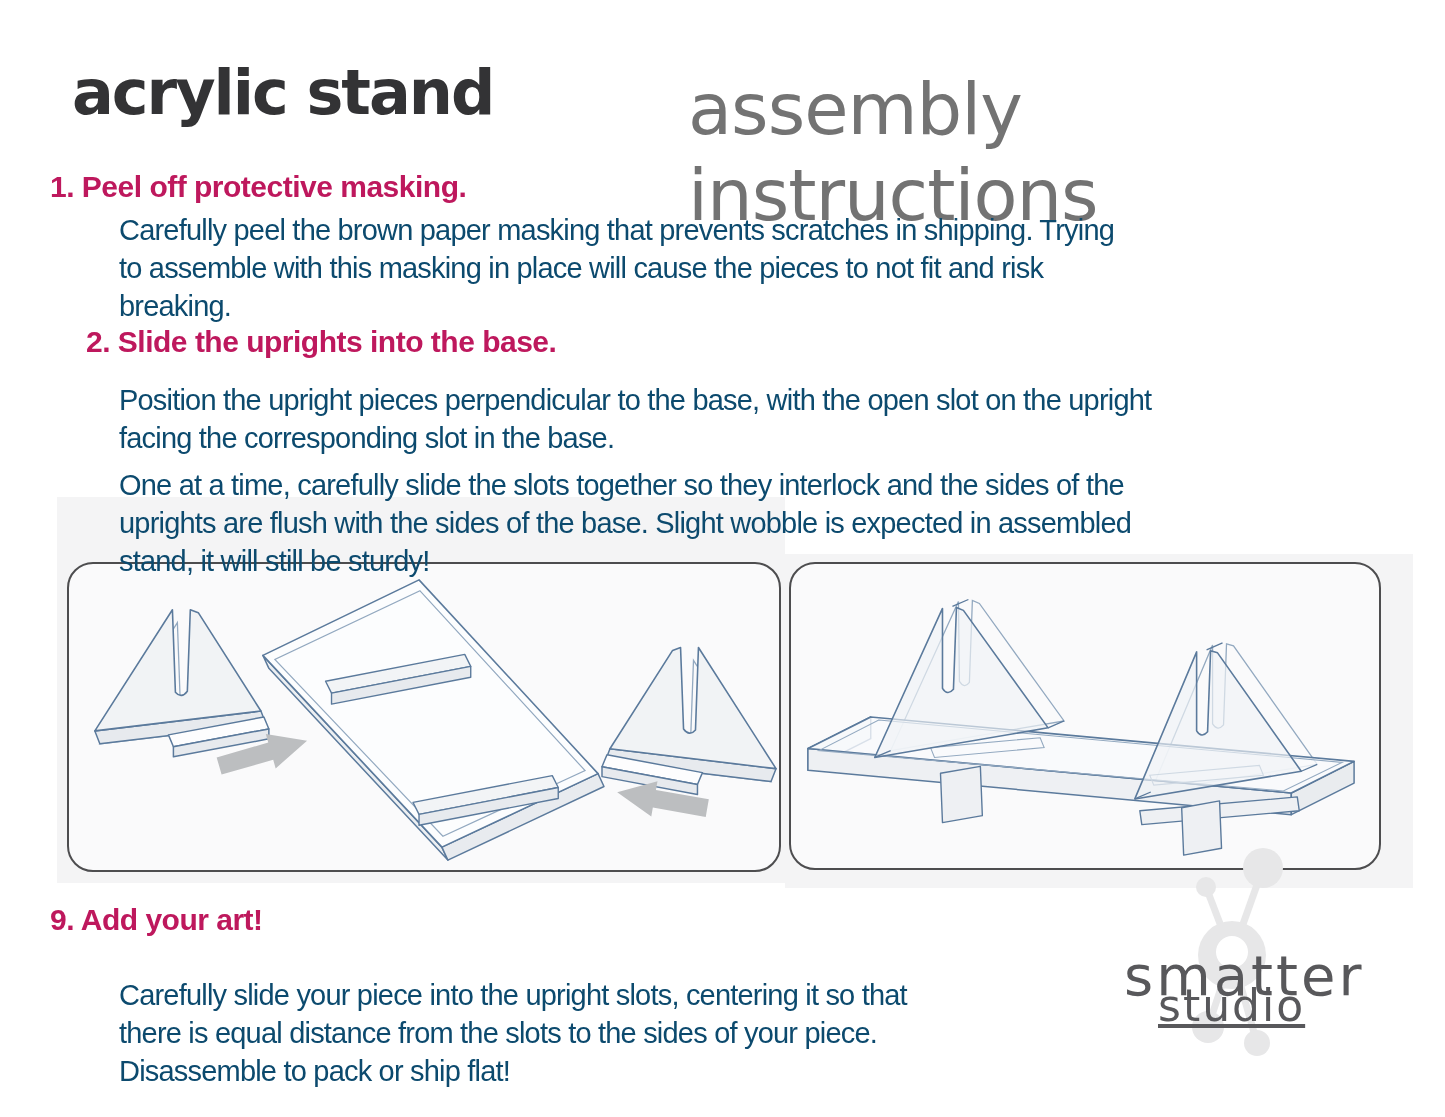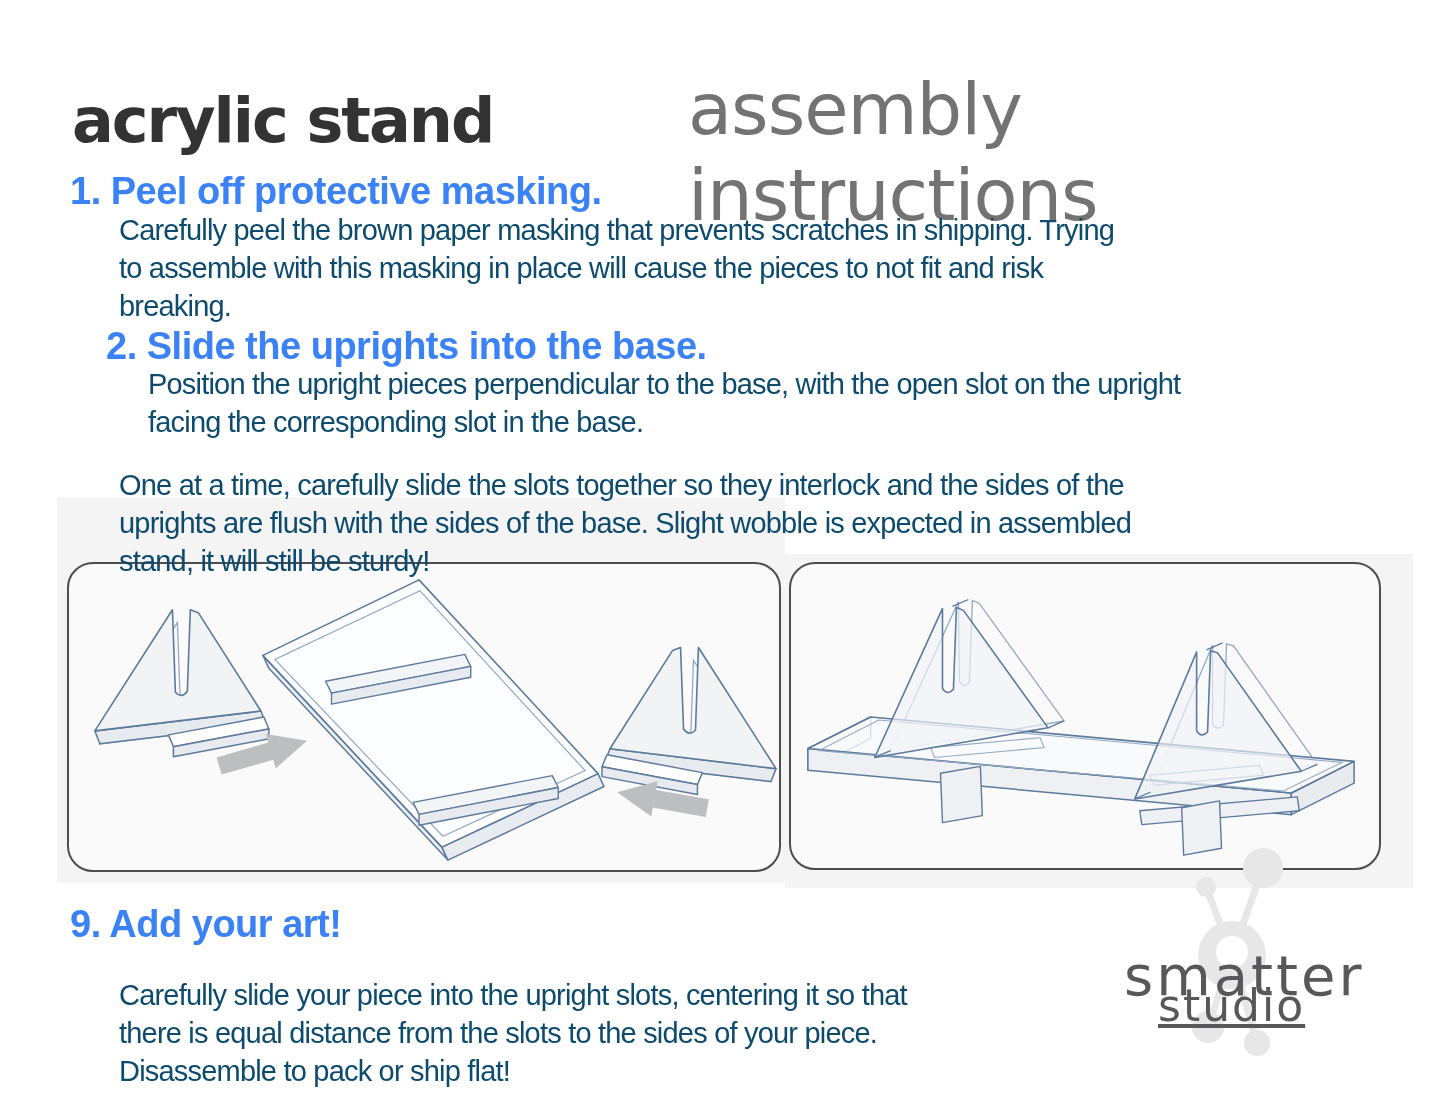--- a/index.html
+++ b/index.html
@@ -8,43 +8,43 @@
     background:#ffffff;
     font-family:"Liberation Sans", sans-serif;
     color:#3c3c3e;
   }
   .abs{position:absolute;}
   
   .product-title{
     left:72px;top:56px;
     font-family:"DejaVu Sans", sans-serif;
     font-size:62px;font-weight:700;letter-spacing:-2px;color:#333335;
-    line-height:1.2;z-index:20;margin-top:28px;
+    line-height:1.2;z-index:20;
   }
   .doc-title{
     left:688px;top:66px;
     font-family:"DejaVu Sans", sans-serif;
     font-size:72px;font-weight:400;letter-spacing:-1px;color:#737373;
     line-height:1.2;z-index:20;
   }
   
   .step-heading{
-    left:70px;
-    font-size:38px;font-weight:700;letter-spacing:-0.5px;color:#3b82f6;
+    left:50px;
+    font-size:30px;font-weight:700;letter-spacing:-0.5px;color:#be185d;
     white-space:pre;z-index:20;
   }
   .step-body{
     left:119px;
     font-size:29px;font-weight:400;letter-spacing:-0.8px;color:#0c4a6e;
     line-height:38px;white-space:pre-line;z-index:20;
   }
   #step1-heading{top:170px;}
   #step1-body{top:211px;}
   #step2-heading{top:325px;margin-left:36px;}
-  #step2-body-a{top:365px;margin-left:29px;}
+  #step2-body-a{top:381px;}
   #step2-body-b{top:466px;}
   #step3-heading{top:903px;}
   #step3-body{top:976px;}
   
   .backdrop{background:#f4f4f5;z-index:1;}
   #backdrop-left{left:57px;top:497px;width:728px;height:386px;}
   #backdrop-right{left:785px;top:554px;width:628px;height:334px;}
   
   .panel{
     box-sizing:border-box;background:#fafafb;

